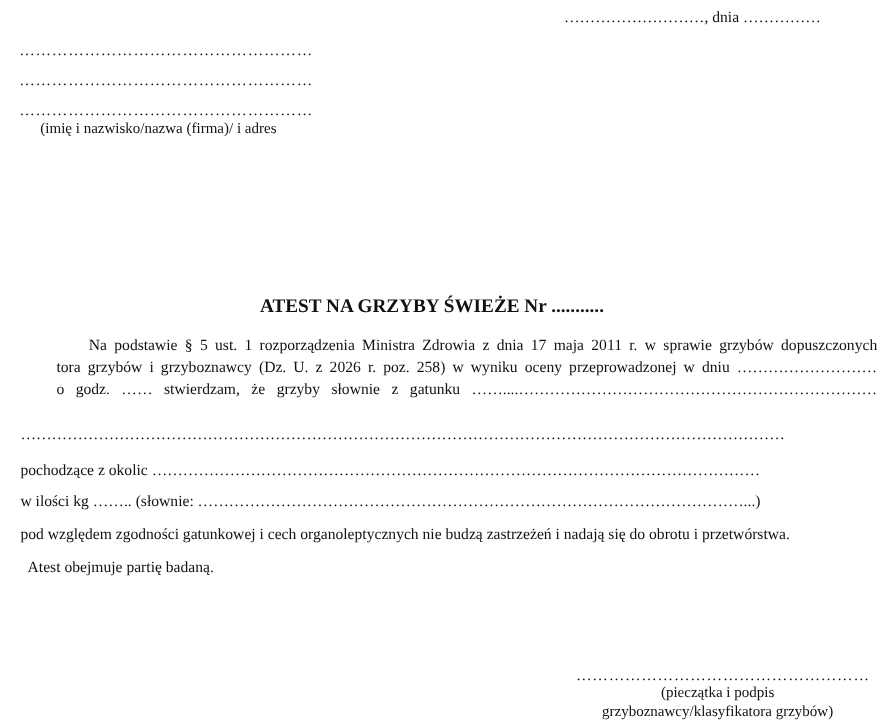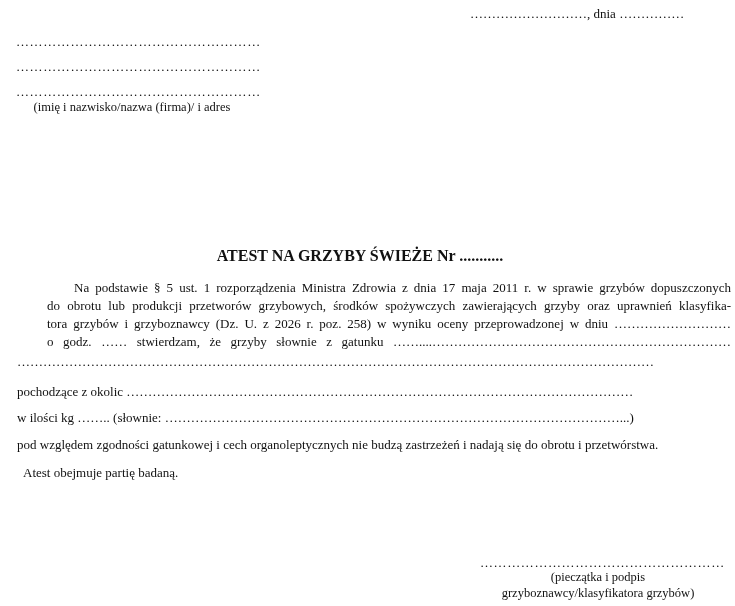--- a/index.html
+++ b/index.html
@@ -74,21 +74,20 @@
 <div class="abs addr-line dots" style="top:84px;">………………………………………………</div>
 
 <div class="addr-caption">
   <div>(imię i nazwisko/nazwa (firma)/ i adres</div>
 </div>
 
 <div class="abs title">ATEST NA GRZYBY ŚWIEŻE Nr ...........</div>
 
 <div class="para">
   <span class="line first">Na podstawie § 5 ust. 1 rozporządzenia Ministra Zdrowia z dnia 17 maja 2011 r. w sprawie grzybów dopuszczonych</span>
-  <span class="line">do obrotu lub produkcji przetworów grzybowych, środków spożywczych zawierających grzyby oraz uprawnień klasyfika-</span>
   <span class="line">tora grzybów i grzyboznawcy (Dz. U. z 2026 r. poz. 258) w wyniku oceny przeprowadzonej w dniu ………………………</span>
   <span class="line">o godz. …… stwierdzam, że grzyby słownie z gatunku ……....……………………………………………………………</span>
 </div>
 
 <div class="abs full-line dots" style="top:354px;">…………………………………………………………………………………………………………………………………</div>
 
 <div class="abs full-line" style="top:384px;">pochodzące z okolic ………………………………………………………………………………………………………</div>
 <div class="abs full-line" style="top:410px;">w ilości kg …….. (słownie: ……………………………………………………………………………………………...)</div>
 <div class="abs" style="top:437px; left:17px;">pod względem zgodności gatunkowej i cech organoleptycznych nie budzą zastrzeżeń i nadają się do obrotu i przetwórstwa.</div>
 <div class="abs" style="top:465px; left:23px;">Atest obejmuje partię badaną.</div>

